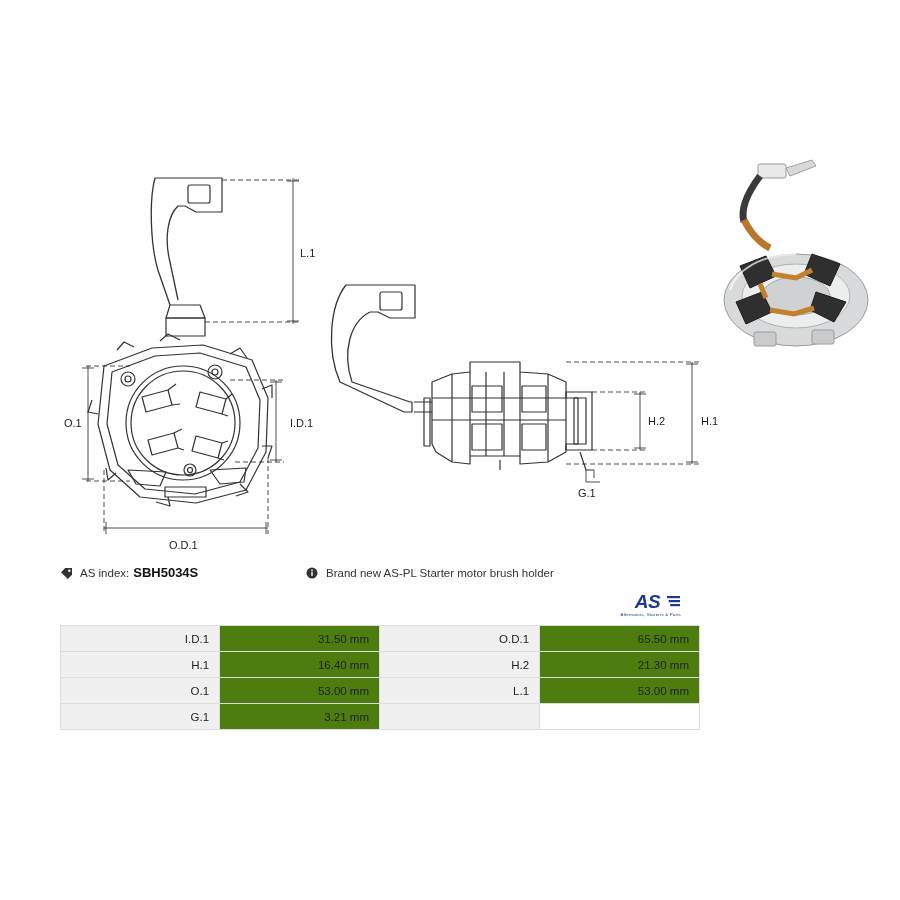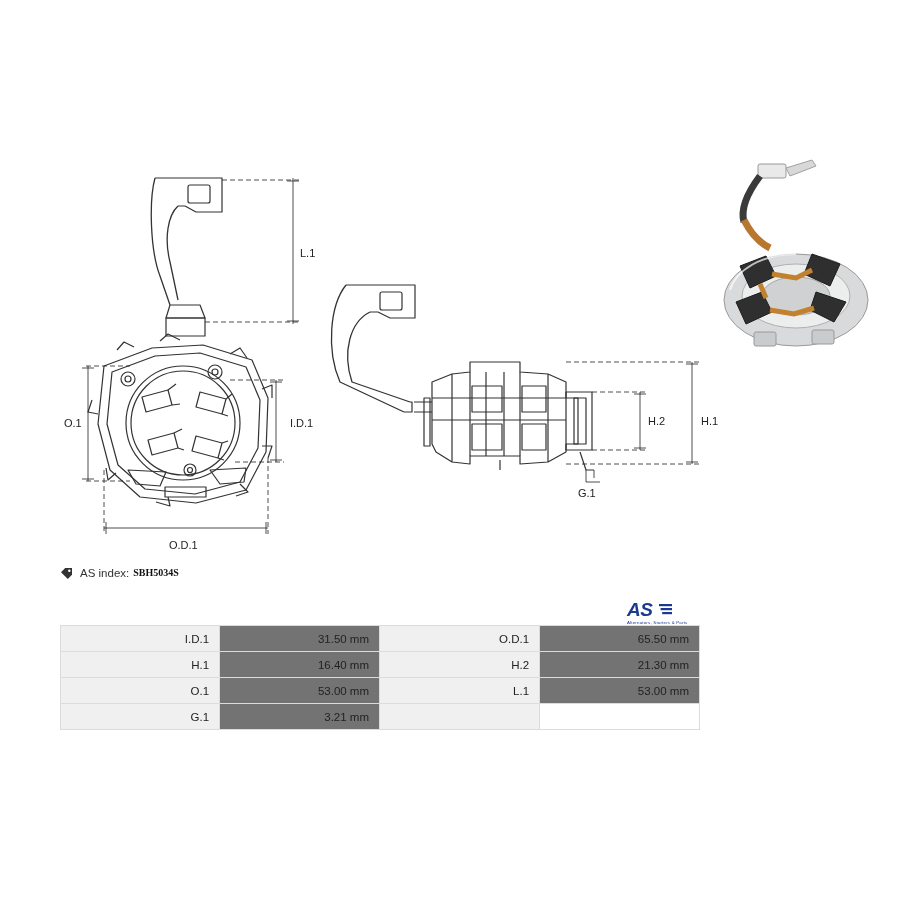--- a/index.html
+++ b/index.html
@@ -16,35 +16,35 @@
   .photo{position:absolute;left:700px;top:150px;width:190px;height:230px;}
 
   
   .info{position:absolute;left:60px;top:566px;width:780px;}
   .info-row{display:flex;align-items:flex-start;margin-bottom:8px;gap:6px;}
   .col1{width:240px;display:flex;align-items:flex-start;}
   .col2{width:300px;display:flex;align-items:flex-start;}
   .col3{width:240px;display:flex;align-items:flex-start;justify-content:flex-start;}
   .ico{width:15px;flex:0 0 15px;display:inline-block;margin-right:5px;position:relative;top:1px;}
   .lbl{font-size:11.5px;color:#333;line-height:14px;}
-  .val{font-size:10px;font-weight:bold;color:#111;line-height:14px;font-family:Liberation Serif, serif;}
+  .val{font-size:13px;font-weight:bold;color:#111;line-height:14px;}
   .std{color:#e8232a;font-weight:bold;font-size:11.5px;letter-spacing:.2px;}
   .std-ico{color:#e8232a;}
 
   
-  .logo{position:absolute;left:627px;top:592px;width:70px;text-align:left;margin-top:8px;}
+  .logo{position:absolute;left:611px;top:592px;width:70px;text-align:right;}
   .logo .mark{font-size:19px;font-weight:bold;font-style:italic;color:#1b3a8f;letter-spacing:-.5px;line-height:19px;}
   .logo .mark .bars{display:inline-block;margin-left:2px;}
   .logo .sub{font-size:4.4px;color:#1b3a8f;letter-spacing:.2px;margin-top:1px;white-space:nowrap;}
 
   
   table.specs{position:absolute;left:60px;top:625px;width:640px;border-collapse:collapse;}
   table.specs td{height:25px;border:1px solid #dcdcdc;font-size:11.5px;padding:0 10px;}
   td.k{width:160px;background:#f0f0f0;text-align:right;color:#222;}
-  td.v{width:160px;background:#737373;text-align:right;color:#222;margin-top:40px;}
+  td.v{width:160px;background:#4d7c0f;text-align:right;color:#222;margin-top:40px;}
   td.blank{background:#f0f0f0;}
   td.blank2{background:#ffffff;}
 
   svg{display:block;}
   .dimtxt{font-family:"Liberation Sans", sans-serif;font-size:11px;fill:#222;}
 </style>
 </head>
 <body>
 
 <div class="page">
@@ -224,20 +224,30 @@
     <div class="info-row">
       <div class="col1">
         <span class="ico">
           <svg width="13" height="13" viewBox="0 0 13 13">
             <path d="M1 5.2 L5.2 1 L12 1 L12 7.8 L7.8 12 L1 5.2 Z" fill="#333"></path>
             <circle cx="9.3" cy="3.7" r="1.25" fill="#fff"></circle>
           </svg>
         </span>
         <span class="lbl">AS index:</span>
         <span class="val" style="margin-left:4px">SBH5034S</span>
+      </div>
+      <div class="col2">
+        <span class="ico">
+          <svg width="12" height="12" viewBox="0 0 12 12">
+            <circle cx="6" cy="6" r="5.5" fill="#333"></circle>
+            <rect x="5.3" y="4.7" width="1.4" height="4.2" fill="#fff"></rect>
+            <rect x="5.3" y="2.5" width="1.4" height="1.5" fill="#fff"></rect>
+          </svg>
+        </span>
+        <span class="lbl">Brand new AS-PL Starter motor brush holder</span>
       </div>
     </div>
 
   </div>
 
   <div class="logo">
     <div class="mark">
       <span>AS</span>
       <span class="bars">
         <svg width="14" height="14" viewBox="0 0 14 14">

